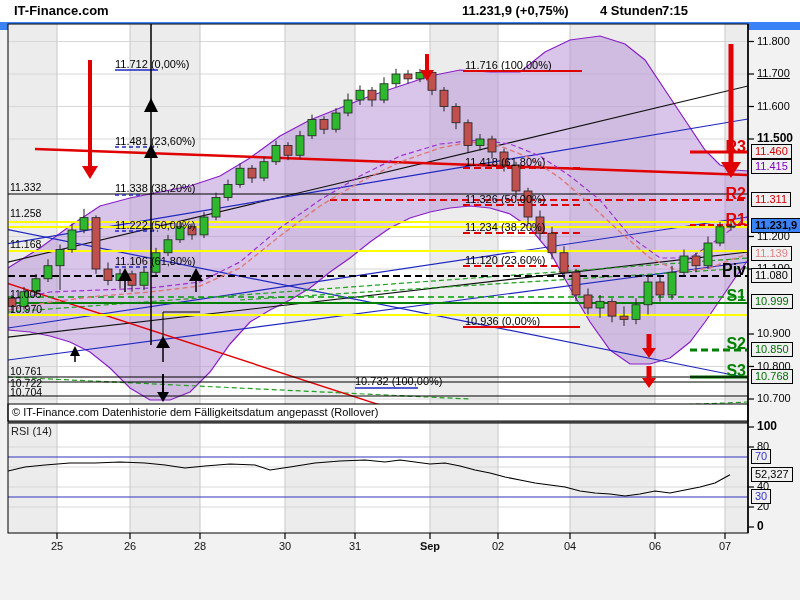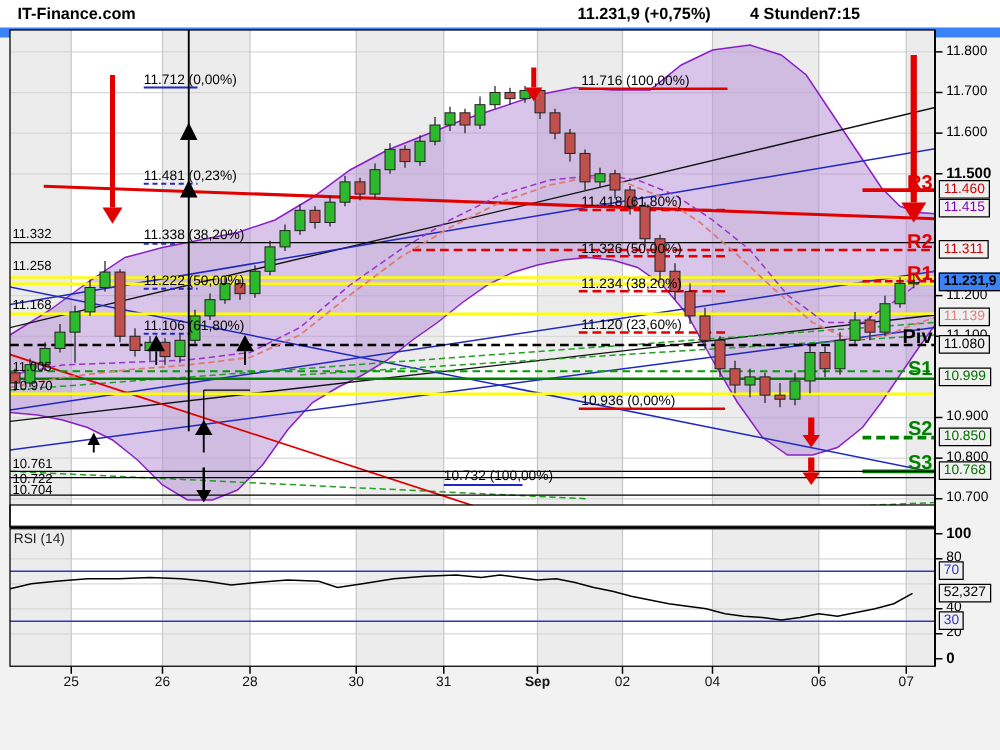--- a/index.html
+++ b/index.html
@@ -463,21 +463,21 @@
       <line x1="355" y1="533" x2="355" y2="539" stroke="#000" stroke-width="1.2"></line>
       <line x1="430" y1="533" x2="430" y2="539" stroke="#000" stroke-width="1.2"></line>
       <line x1="498" y1="533" x2="498" y2="539" stroke="#000" stroke-width="1.2"></line>
       <line x1="570" y1="533" x2="570" y2="539" stroke="#000" stroke-width="1.2"></line>
       <line x1="655" y1="533" x2="655" y2="539" stroke="#000" stroke-width="1.2"></line>
       <line x1="725" y1="533" x2="725" y2="539" stroke="#000" stroke-width="1.2"></line>
     </svg>
 
   <div id="labels-layer">
       <span class="tick" style="left: 757px; top: 35.5px;">11.800</span>
-      <span class="tick" style="left: 757px; top: 68px;">11.700</span>
+      <span class="tick" style="left: 757px; top: 68px; text-decoration: underline;">11.700</span>
       <span class="tick" style="left: 757px; top: 100.5px;">11.600</span>
       <span class="tick b" style="left: 757px; top: 133px;">11.500</span>
       <span class="tick" style="left: 757px; top: 230.5px;">11.200</span>
       <span class="tick" style="left: 757px; top: 263px;">11.100</span>
       <span class="tick" style="left: 757px; top: 328px;">10.900</span>
       <span class="tick" style="left: 757px; top: 360.5px;">10.800</span>
       <span class="tick" style="left: 757px; top: 393px;">10.700</span>
       <span class="tick b" style="left: 757px; top: 421px;">100</span>
       <span class="tick" style="left: 757px; top: 441px;">80</span>
       <span class="tick" style="left: 757px; top: 481px;">40</span>
@@ -496,21 +496,21 @@
       <span class="box" style="top: 489px; color: rgb(51, 51, 204);">30</span>
       <span class="box" style="top: 467px; color: rgb(0, 0, 0);">52,327</span>
       <span class="tag" style="top: 141px; color: rgb(224, 0, 0);">R3</span>
       <span class="tag" style="top: 188px; color: rgb(224, 0, 0);">R2</span>
       <span class="tag" style="top: 214px; color: rgb(224, 0, 0);">R1</span>
       <span class="tag" style="top: 264px; color: rgb(0, 0, 0);">Piv</span>
       <span class="tag" style="top: 290px; color: rgb(0, 128, 0);">S1</span>
       <span class="tag" style="top: 338px; color: rgb(0, 128, 0);">S2</span>
       <span class="tag" style="top: 365px; color: rgb(0, 128, 0);">S3</span>
       <span class="lbl" style="left: 115px; top: 58px;">11.712 (0,00%)</span>
-      <span class="lbl" style="left: 115px; top: 135px;">11.481 (0,23%)</span>
+      <span class="lbl" style="left: 115px; top: 135px;">11.481 (23,60%)</span>
       <span class="lbl" style="left: 115px; top: 182px;">11.338 (38,20%)</span>
       <span class="lbl" style="left: 115px; top: 219px;">11.222 (50,00%)</span>
       <span class="lbl" style="left: 115px; top: 255px;">11.106 (61,80%)</span>
       <span class="lbl" style="left: 355px; top: 375px;">10.732 (100,00%)</span>
       <span class="lbl" style="left: 465px; top: 59px;">11.716 (100,00%)</span>
       <span class="lbl" style="left: 465px; top: 156px;">11.418 (61,80%)</span>
       <span class="lbl" style="left: 465px; top: 193px;">11.326 (50,00%)</span>
       <span class="lbl" style="left: 465px; top: 221px;">11.234 (38,20%)</span>
       <span class="lbl" style="left: 465px; top: 254px;">11.120 (23,60%)</span>
       <span class="lbl" style="left: 465px; top: 315px;">10.936 (0,00%)</span>
@@ -527,15 +527,16 @@
       <span class="xlbl" style="left: 200px;">28</span>
       <span class="xlbl" style="left: 285px;">30</span>
       <span class="xlbl" style="left: 355px;">31</span>
       <span class="xlbl b" style="left: 430px;">Sep</span>
       <span class="xlbl" style="left: 498px;">02</span>
       <span class="xlbl" style="left: 570px;">04</span>
       <span class="xlbl" style="left: 655px;">06</span>
       <span class="xlbl" style="left: 725px;">07</span>
     </div>
 
+  <div class="foot">© IT-Finance.com  Datenhistorie dem Fälligkeitsdatum angepasst (Rollover)</div>
   <div class="rsilbl">RSI (14)</div>
 
 </div>
 
 </body></html>

